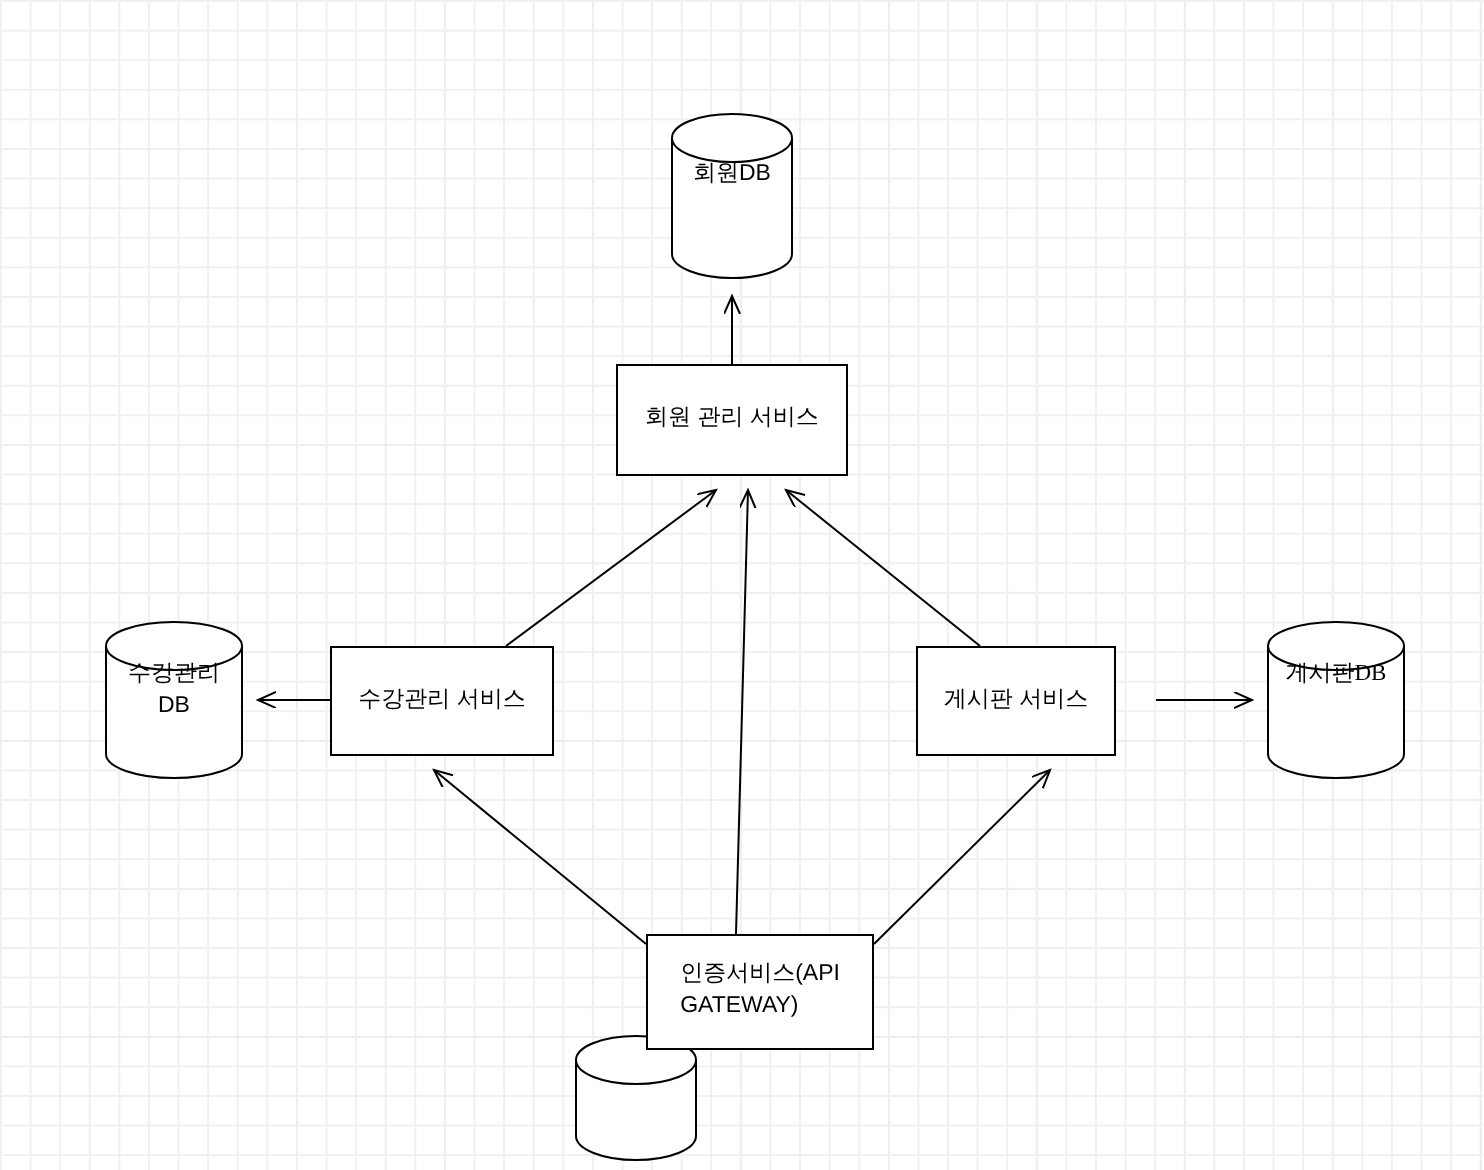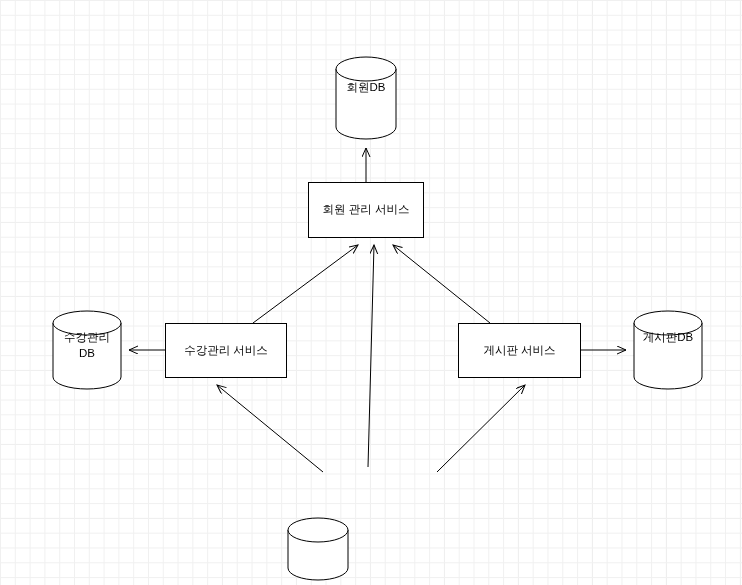--- a/index.html
+++ b/index.html
@@ -104,36 +104,40 @@
 
     <line x1="323" y1="472" x2="217" y2="385" stroke="#000000" stroke-width="1" marker-end="url(#arrowhead)"></line>
 
     <line x1="437" y1="472" x2="525" y2="385" stroke="#000000" stroke-width="1" marker-end="url(#arrowhead)"></line>
   </svg>
 
   <div class="node box" style="left:308px; top:182px; width:116px; height:56px;">
     <span>회원 관리 서비스</span>
   </div>
 
-  <div class="node box" style="left:165px; top:323px; width:122px; height:55px;">
+  <div class="node box" style="left:165px; top:323px; width:112px; height:55px;">
     <span>수강관리 서비스</span>
   </div>
 
-  <div class="node box" style="left:458px; top:323px; width:123px; height:55px;">
+  <div class="node box" style="left:458px; top:323px; width:100px; height:55px;">
     <span>게시판 서비스</span>
   </div>
 
+  <div class="node box" style="left:323px; top:467px; width:114px; height:58px; white-space:pre-line;">
+    <span>인증서비스(API
+GATEWAY)</span>
+  </div>
 
   <div class="db-label" style="left:336px; top:80px; width:60px; height:50px;">
     <span>회원DB</span>
   </div>
 
   <div class="db-label" style="left:53px; top:330px; width:68px; height:48px; white-space:pre-line;">
     <span>수강관리
 DB</span>
   </div>
 
-  <div class="db-label" style="left:634px; top:330px; width:68px; height:48px;">
+  <div class="db-label" style="left:634px; top:330px; width:68px; height:48px;font-family:Liberation Serif, serif;">
     <span>게시판DB</span>
   </div>
 
 
 </div>
 
 </body></html>

